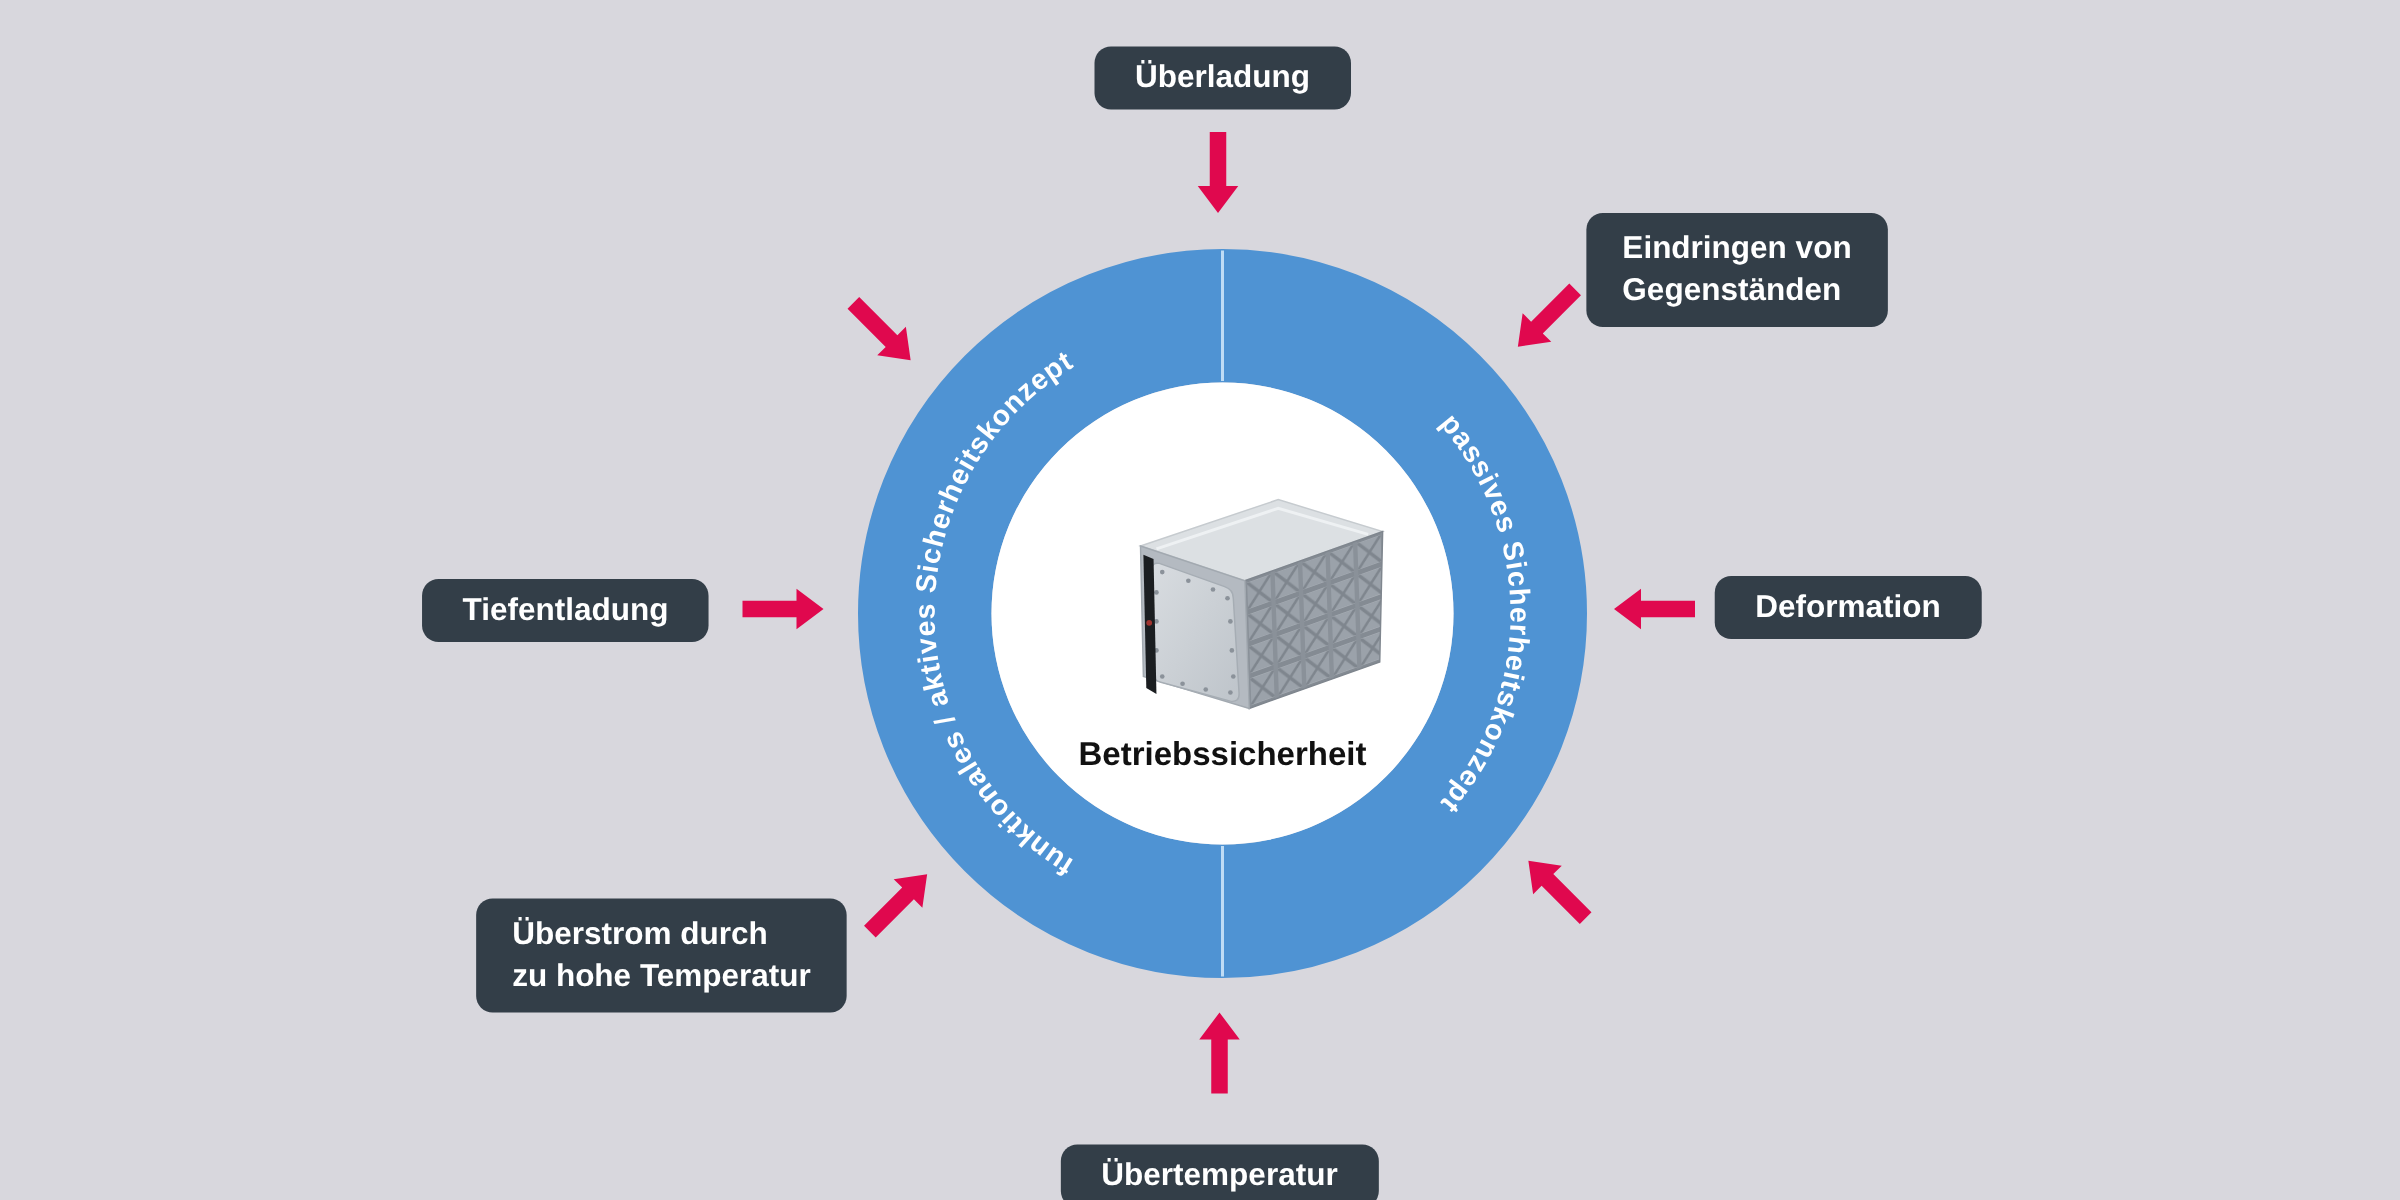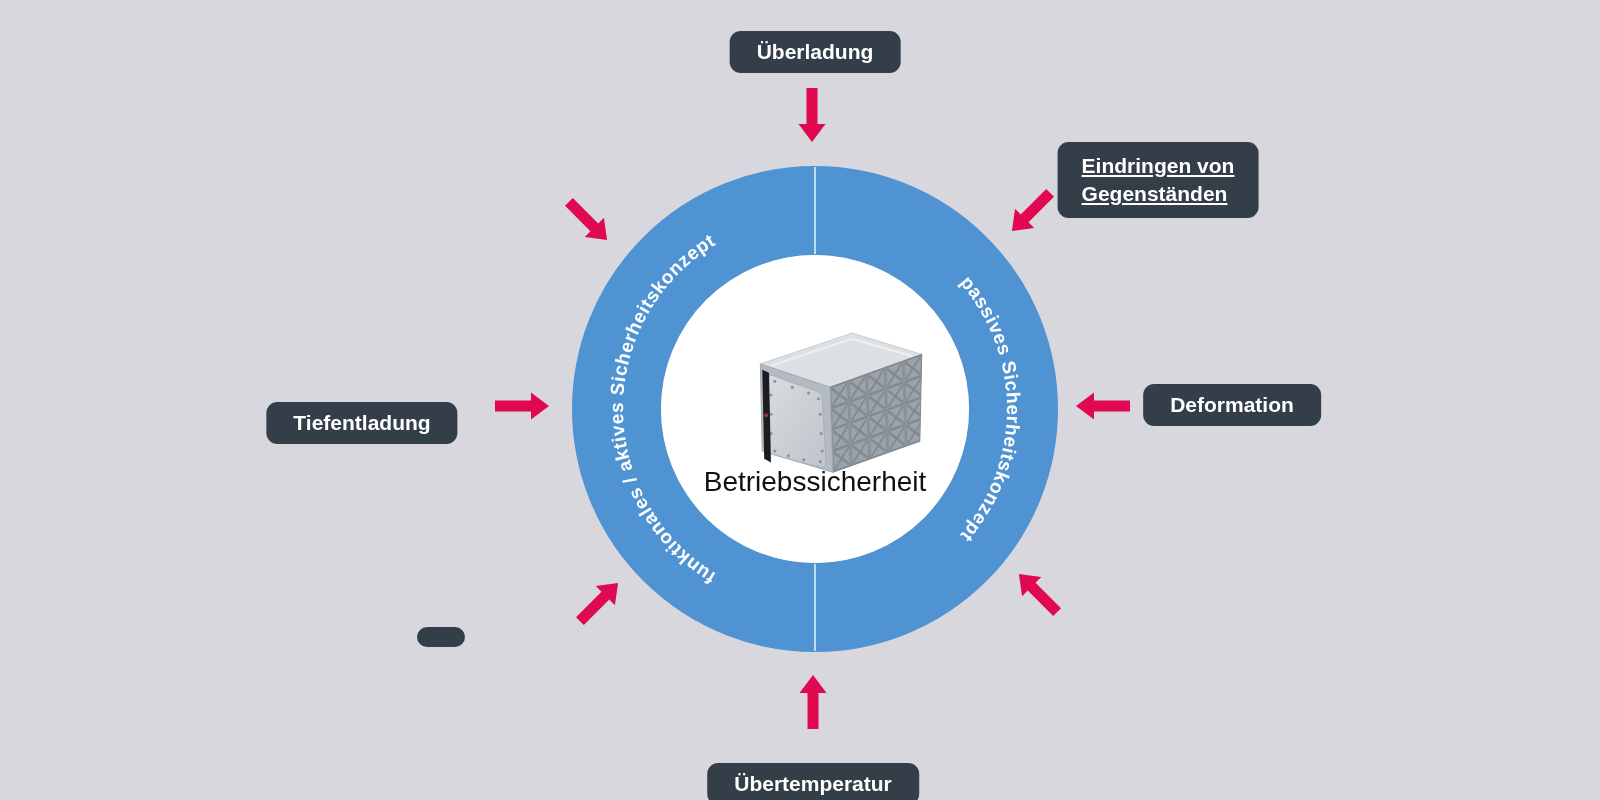--- a/index.html
+++ b/index.html
@@ -21,24 +21,24 @@
     transform:translate(-50%,-50%);
     background:var(--label-background,#333e48);
     color:var(--label-text,#ffffff);
     font-size:21px;font-weight:700;line-height:26px;
     padding:8px 27px;border-radius:11px;
     white-space:nowrap;text-align:center;
   }
   .hazard.two-line{text-align:left;line-height:28px;padding:10px 24px;}
   .hazard span{display:block;}
   .center-label{
-    position:absolute;left:815px;top:482px;
+    position:absolute;left:815px;top:503px;
     transform:translate(-50%,-50%);
     color:var(--center-text,#111111);
-    font-size:28px;font-weight:400;white-space:nowrap;
+    font-size:22px;font-weight:700;white-space:nowrap;
   }
   
   .bat-top{fill:#dce0e3;stroke:#c6cbcf;stroke-width:1;}
   .bat-left{fill:#b4bac1;stroke:#a2a9b0;stroke-width:1;}
   .bat-right-edge{fill:none;stroke:#7f868e;stroke-width:1;}
   .bat-rail{stroke:#848b93;stroke-width:3.5;fill:none;}
   .bat-post{stroke:#8a9199;stroke-width:3;fill:none;}
   .bat-panel{stroke:#a6adb4;stroke-width:1;}
   .bat-strip{fill:#1b1e21;}
   .bat-bolt{fill:#8b929a;}
@@ -129,34 +129,36 @@
       <polygon class="bat-strip" points="57,66 64,69 66,162 59,158"></polygon>
       <circle cx="61" cy="113" r="2" fill="#a0342f"></circle>
     </svg>
   </svg>
 
   <div class="hazard" style="left:815px;top:52px;">
     <span>Überladung</span>
   </div>
 
 
-  <div class="hazard two-line" style="left:1158px;top:180px;text-decoration:underline;">
+  <div class="hazard two-line" style="left:1158px;top:180px;">
     <span>Eindringen von</span>
     <span>Gegenständen</span>
   </div>
 
-  <div class="hazard" style="left:362px;top:407px;margin-top:16px;">
+  <div class="hazard" style="left:377px;top:407px;">
     <span>Tiefentladung</span>
   </div>
 
   <div class="hazard" style="left:1232px;top:405px;text-align:center;">
     <span>Deformation</span>
   </div>
 
   <div class="hazard two-line" style="left:441px;top:637px;">
+    <span>Überstrom durch</span>
+    <span>zu hohe Temperatur</span>
   </div>
 
 
   <div class="hazard" style="left:813px;top:784px;">
     <span>Übertemperatur</span>
   </div>
 
   <div class="center-label">Betriebssicherheit</div>
 
 </div>

